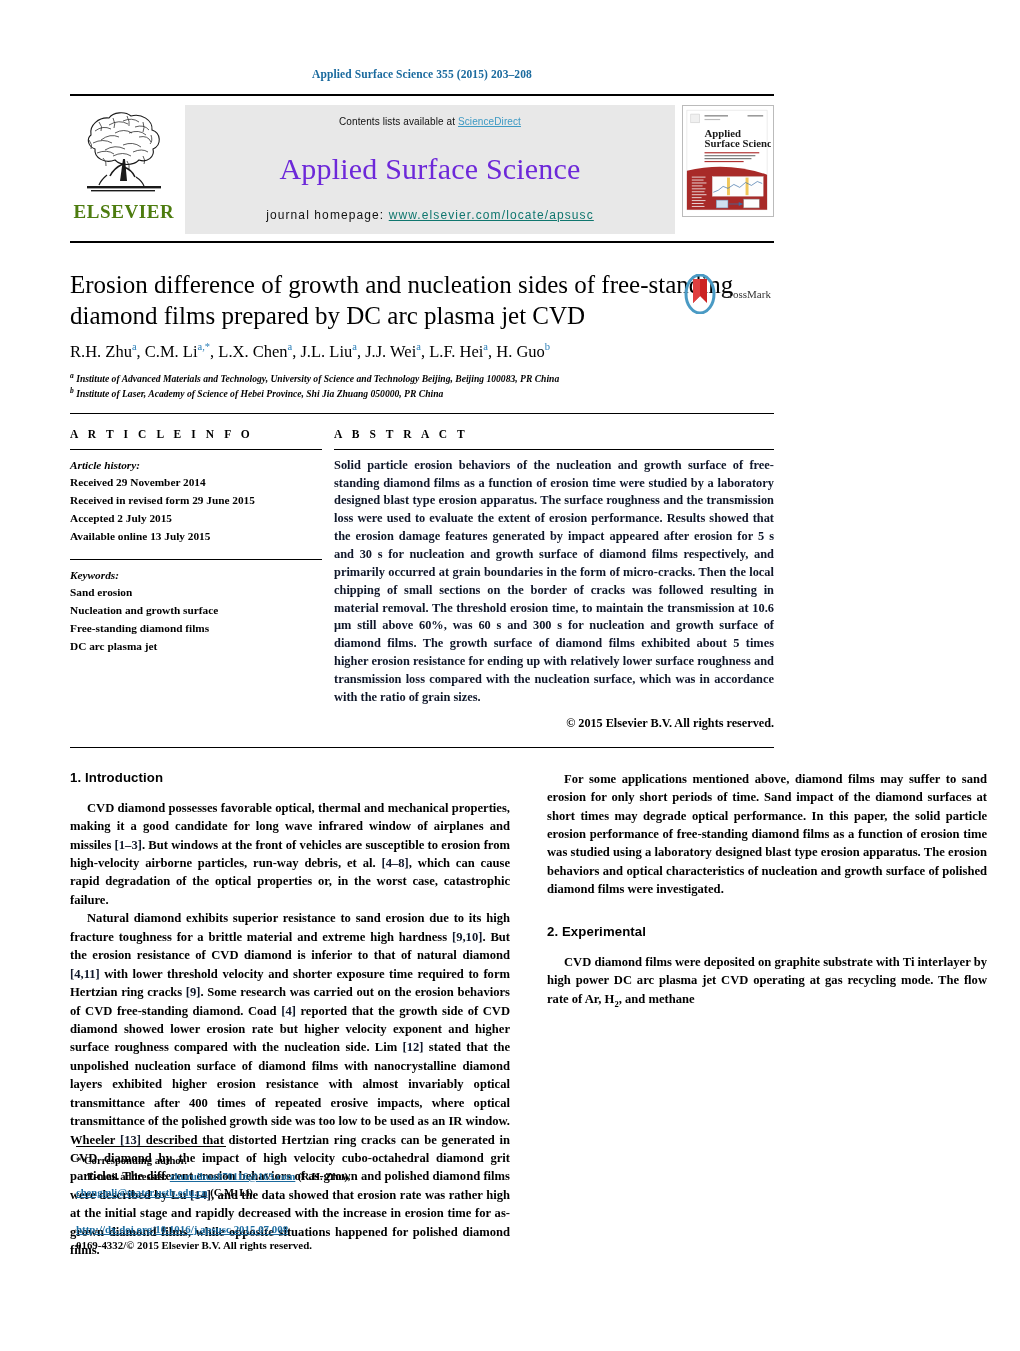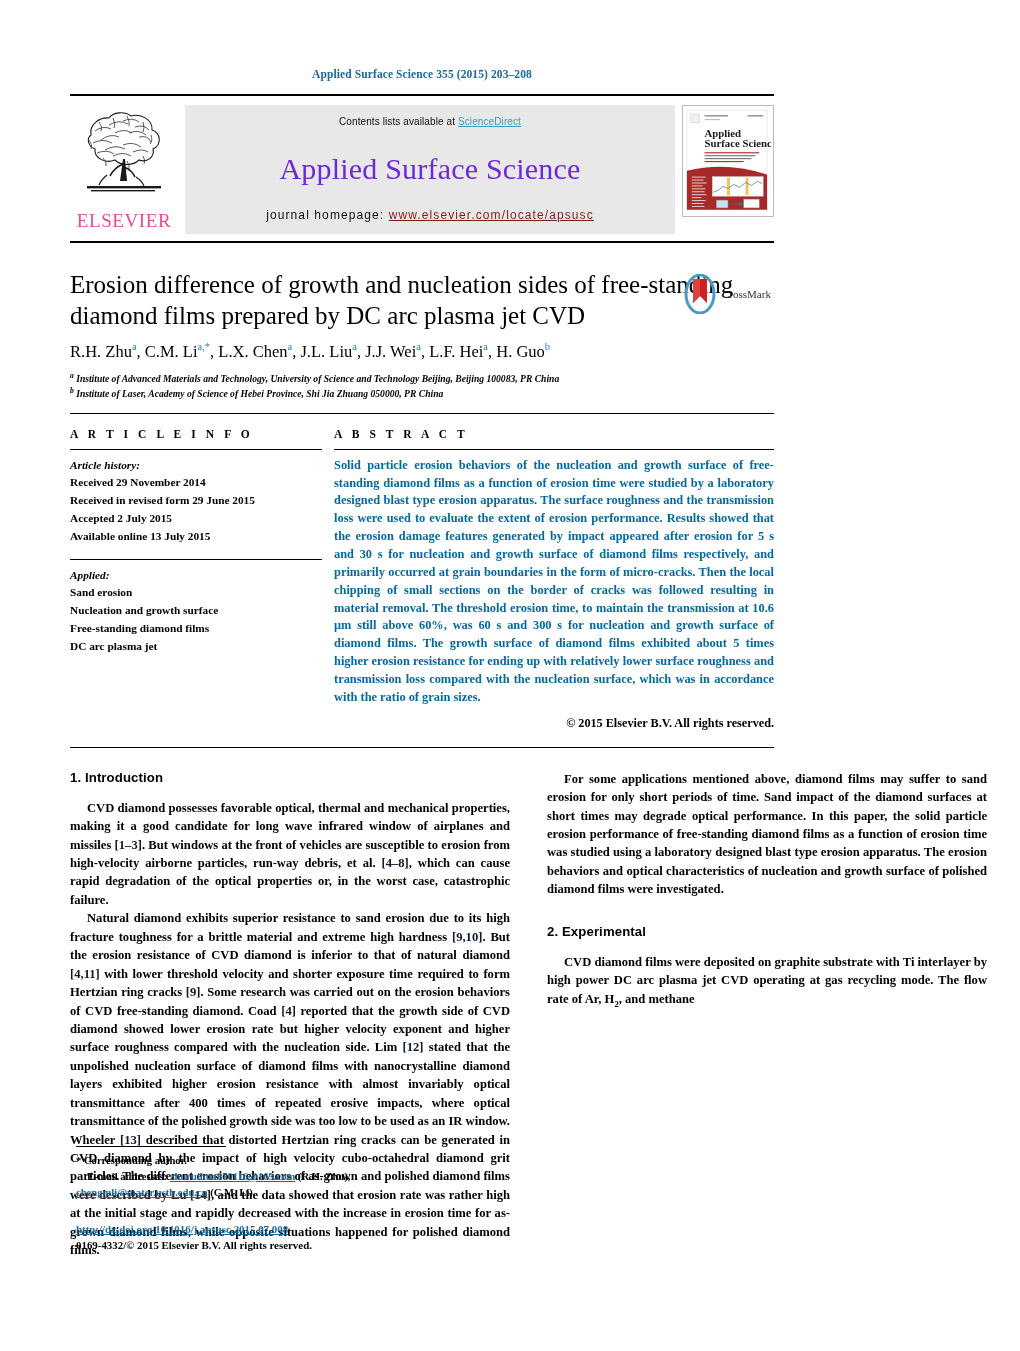--- a/index.html
+++ b/index.html
@@ -33,35 +33,35 @@
     align-items:flex-start;
     gap:7px;
   }
   .elsevier-logo{
     width:108px;flex:0 0 108px;
     display:flex;flex-direction:column;align-items:center;justify-content:flex-start;
     padding-top:4px;
   }
   .tree-wrap{width:90px;height:84px;}
   .elsevier-word{
-    color:#ec4899;font-family:"Liberation Serif",serif;font-weight:normal;
-    font-size:19px;letter-spacing:.6px;line-height:1;margin-top:18px;
+    color:#4d7c0f;font-family:"Liberation Serif",serif;font-weight:bold;
+    font-size:19px;letter-spacing:.6px;line-height:1;margin-top:9px;
   }
   .mast-center{
     flex:1 1 auto;background:#e8e8e8;padding:11px 0 12px 0;text-align:center;
     min-height:106px;display:flex;flex-direction:column;justify-content:space-between;
   }
   .contents-line{font-size:10px;font-family:"Liberation Sans",sans-serif;color:#111;letter-spacing:.1px;}
   .sd-link{color:#3d9ac4;}
   .journal-title{
     font-family:"Liberation Serif",serif;font-size:30px;color:#6d28d9;
     letter-spacing:.2px;margin:5px 0 2px 0;
   }
   .homepage-line{font-family:"Liberation Sans",sans-serif;font-size:12px;letter-spacing:1.1px;color:#111;}
-  .homepage-line .url{color:#7f1d1d;}
+  .homepage-line .url{color:#0f766e;}
   .cover-thumb{
     width:90px;flex:0 0 90px;height:110px;border:1px solid #bbb;
     position:relative;overflow:hidden;background:#fff;
   }
 
   
   .mast-rule{margin:7px 70px 0 70px;border-top:2.4px solid #000;}
 
   
   .titleblock{margin:26px 70px 0 70px;position:relative;}
@@ -95,21 +95,21 @@
     letter-spacing:3.6px;color:#000;margin-bottom:9px;
   }
   .thin-rule{border-top:1px solid #000;margin:0 0 7px 0;}
   .hist-title{font-style:italic;font-weight:bold;font-size:11.3px;line-height:1.55;}
   .hist-line{font-size:11.3px;line-height:1.58;font-weight:bold;}
   .kw-gap{height:13px;}
   .kw-title{font-style:italic;font-weight:bold;font-size:11.3px;line-height:1.55;}
   .kw-line{font-size:11.3px;line-height:1.58;font-weight:bold;}
   .abs-rule{border-top:1.1px solid #000;margin:0 0 7px 0;}
   .abs-body{
-    font-size:12.4px;line-height:1.44;text-align:justify;font-weight:bold;color:#0369a1;
+    font-size:12.4px;line-height:1.44;text-align:justify;font-weight:bold;color:#0f172a;
   }
   .abs-copy{margin-top:9px;text-align:right;font-size:12.2px;font-weight:bold;}
 
   
   .bodyrule{margin:16px 70px 0 70px;border-top:1.6px solid #000;}
   .body2{
     margin:22px 70px 0 70px;display:flex;gap:37px;
   }
   .bcol{width:440px;flex:0 0 440px;}
   h2.sech{
@@ -253,21 +253,21 @@
     <div class="col-info">
       <div class="sec-label">A R T I C L E   I N F O</div>
       <div class="thin-rule"></div>
       <div class="hist-title">Article history:</div>
       <div class="hist-line">Received 29 November 2014</div>
       <div class="hist-line">Received in revised form 29 June 2015</div>
       <div class="hist-line">Accepted 2 July 2015</div>
       <div class="hist-line">Available online 13 July 2015</div>
       <div class="kw-gap"></div>
       <div class="thin-rule"></div>
-      <div class="kw-title">Applied:</div>
+      <div class="kw-title">Keywords:</div>
       <div class="kw-line">Sand erosion</div>
       <div class="kw-line">Nucleation and growth surface</div>
       <div class="kw-line">Free-standing diamond films</div>
       <div class="kw-line">DC arc plasma jet</div>
     </div>
 
     <div class="col-abs">
       <div class="sec-label">A B S T R A C T</div>
       <div class="abs-rule"></div>
       <div class="abs-body">Solid particle erosion behaviors of the nucleation and growth surface of free-standing diamond films as a function of erosion time were studied by a laboratory designed blast type erosion apparatus. The surface roughness and the transmission loss were used to evaluate the extent of erosion performance. Results showed that the erosion damage features generated by impact appeared after erosion for 5 s and 30 s for nucleation and growth surface of diamond films respectively, and primarily occurred at grain boundaries in the form of micro-cracks. Then the local chipping of small sections on the border of cracks was followed resulting in material removal. The threshold erosion time, to maintain the transmission at 10.6 μm still above 60%, was 60 s and 300 s for nucleation and growth surface of diamond films. The growth surface of diamond films exhibited about 5 times higher erosion resistance for ending up with relatively lower surface roughness and transmission loss compared with the nucleation surface, which was in accordance with the ratio of grain sizes.</div>

